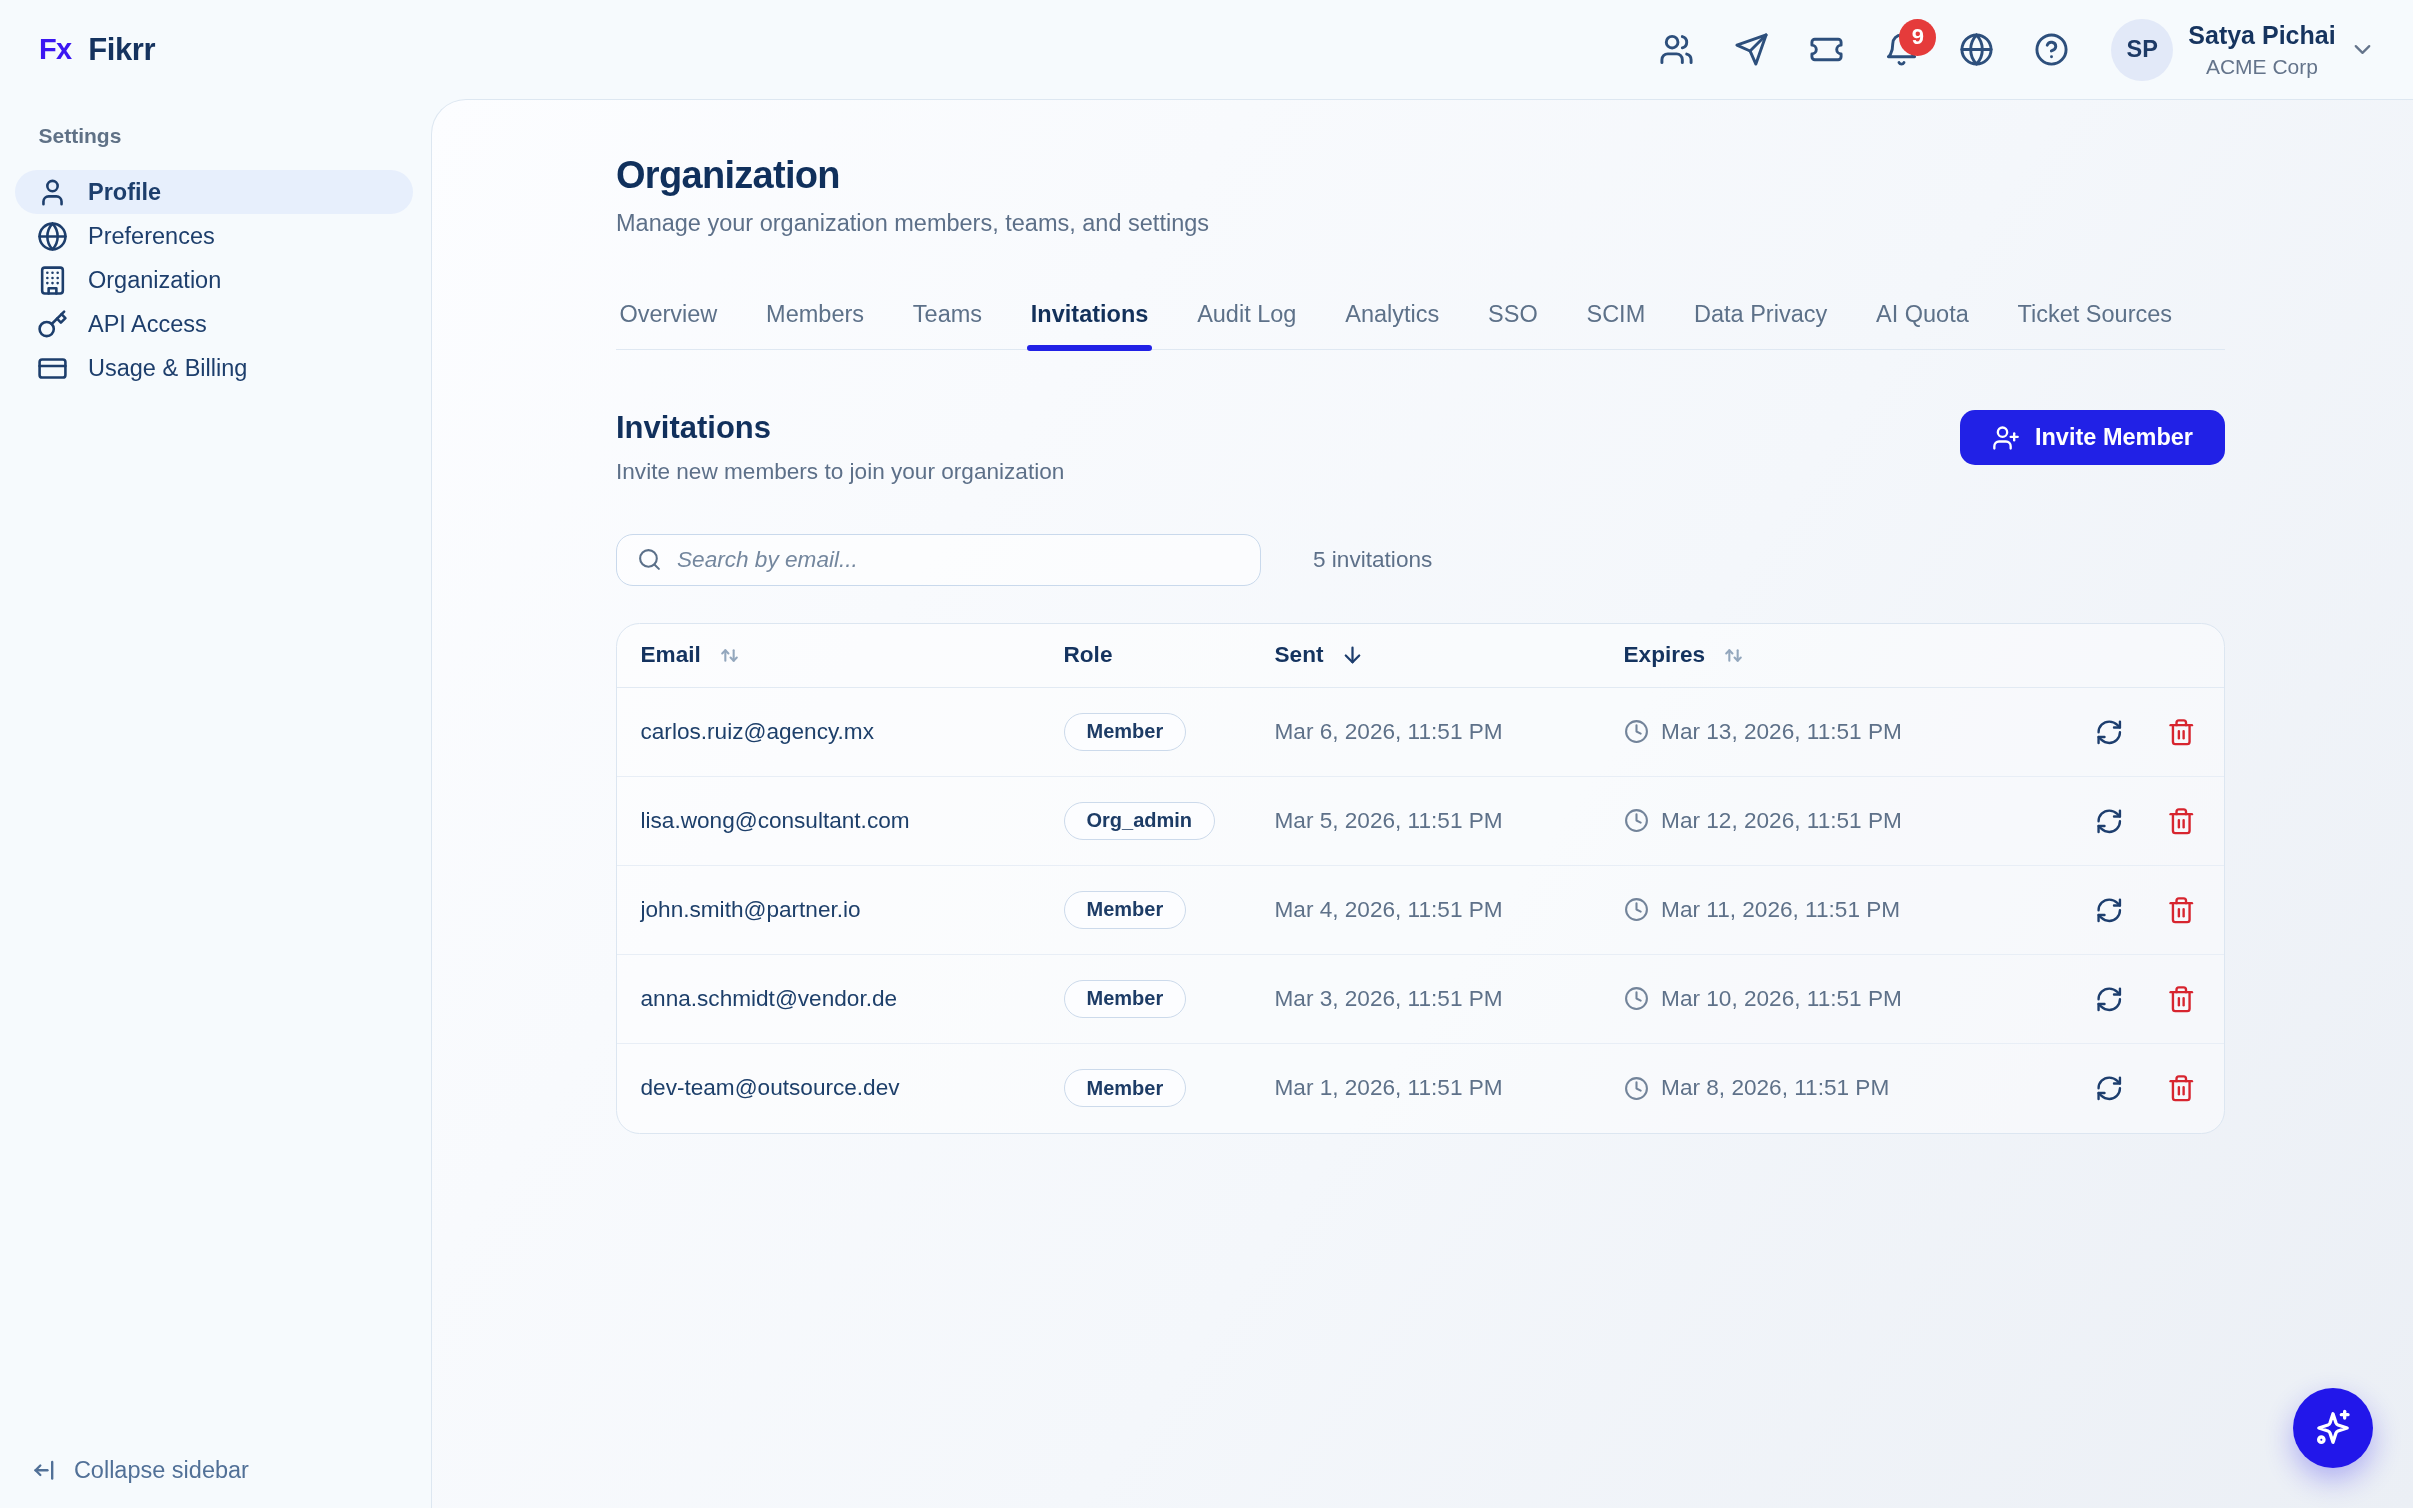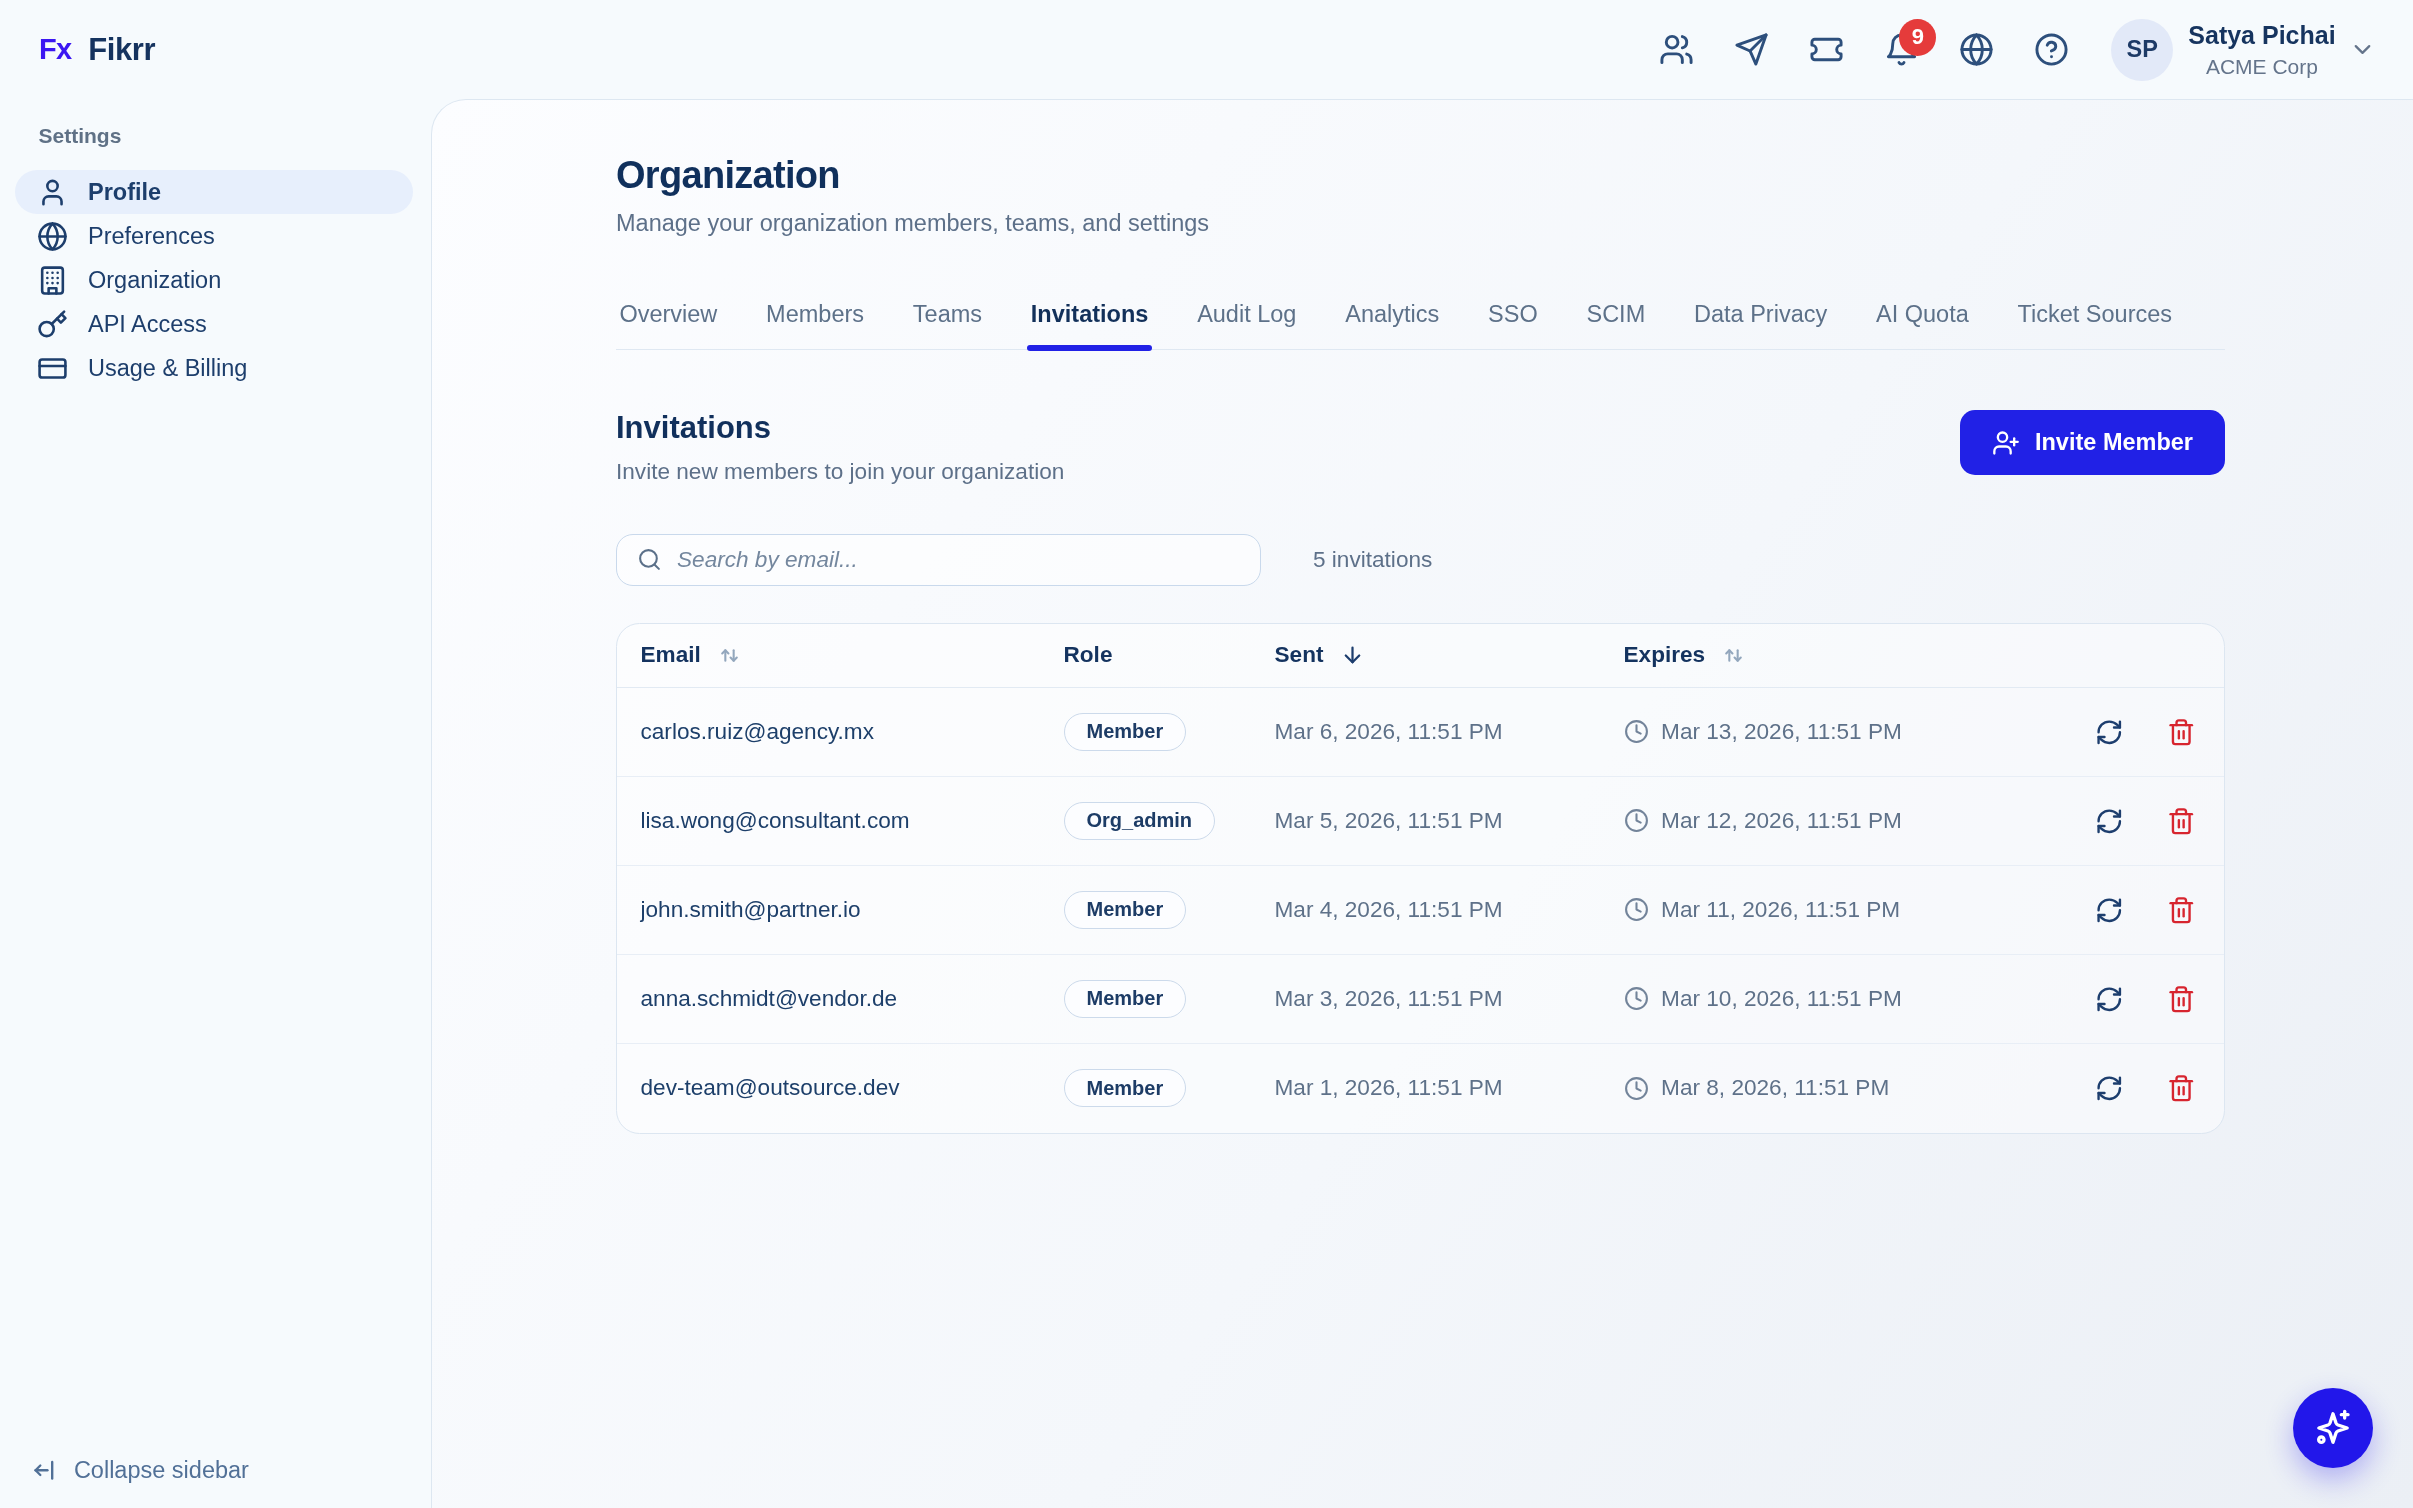--- a/index.html
+++ b/index.html
@@ -46,21 +46,21 @@
   .page-sub { margin-top:13.4px; font-size:23.5px; color:#5d7089; }
 
   .tabs { margin-top:64px; display:flex; gap:42px; border-bottom:1.7px solid #dfe8f2; }
   .tab { padding:0 3.4px 21px 3.4px; font-size:23.5px; color:#5d7189; font-weight:500; position:relative; cursor:pointer; white-space:nowrap;text-align:right; }
   .tab.active { color:#12305a; font-weight:700; }
   .tab.active::after { content:""; position:absolute; left:0; right:0; bottom:-1.7px; height:5.9px; background:#2121e6; border-radius:3.4px; }
 
   .section-head { margin-top:60px; display:flex; justify-content:space-between; align-items:flex-start; }
   .sec-title { font-size:31px; font-weight:700; color:#11305c; }
   .sec-sub { margin-top:12.6px; font-size:22.6px; color:#5d7089; }
-  .invite-btn { height:65px; border:none; border-radius:15px; background:#2121e6; color:#fff; font-family:inherit; font-size:23.5px; font-weight:600; display:flex; align-items:center; gap:15px; padding:0 32px; cursor:pointer; }
+  .invite-btn { height:55px; border:none; border-radius:15px; background:#2121e6; color:#fff; font-family:inherit; font-size:23.5px; font-weight:600; display:flex; align-items:center; gap:15px; padding:0 32px; cursor:pointer; }
   .btn-icon { width:28px; height:28px; display:flex; }
   .btn-icon svg { width:100%; height:100%; }
 
   .toolbar { margin-top:49px; display:flex; align-items:center; }
   .searchbox { width:645px; height:52px; border:1.7px solid #c9d9ec; border-radius:17px; background:rgba(255,255,255,.5); display:flex; align-items:center; gap:15px; padding:0 20px; }
   .search-icon { width:25px; height:25px; color:#5b7089; flex:0 0 25px; }
   .search-icon svg { width:100%; height:100%; }
   .search-input { border:none; outline:none; background:transparent; font-family:inherit; font-size:22.6px; color:#2c4a70; width:100%;font-style:italic; }
   .search-input::placeholder { color:#74879e; }
   .count { margin-left:52px; font-size:22.6px; color:#5d7089; }

